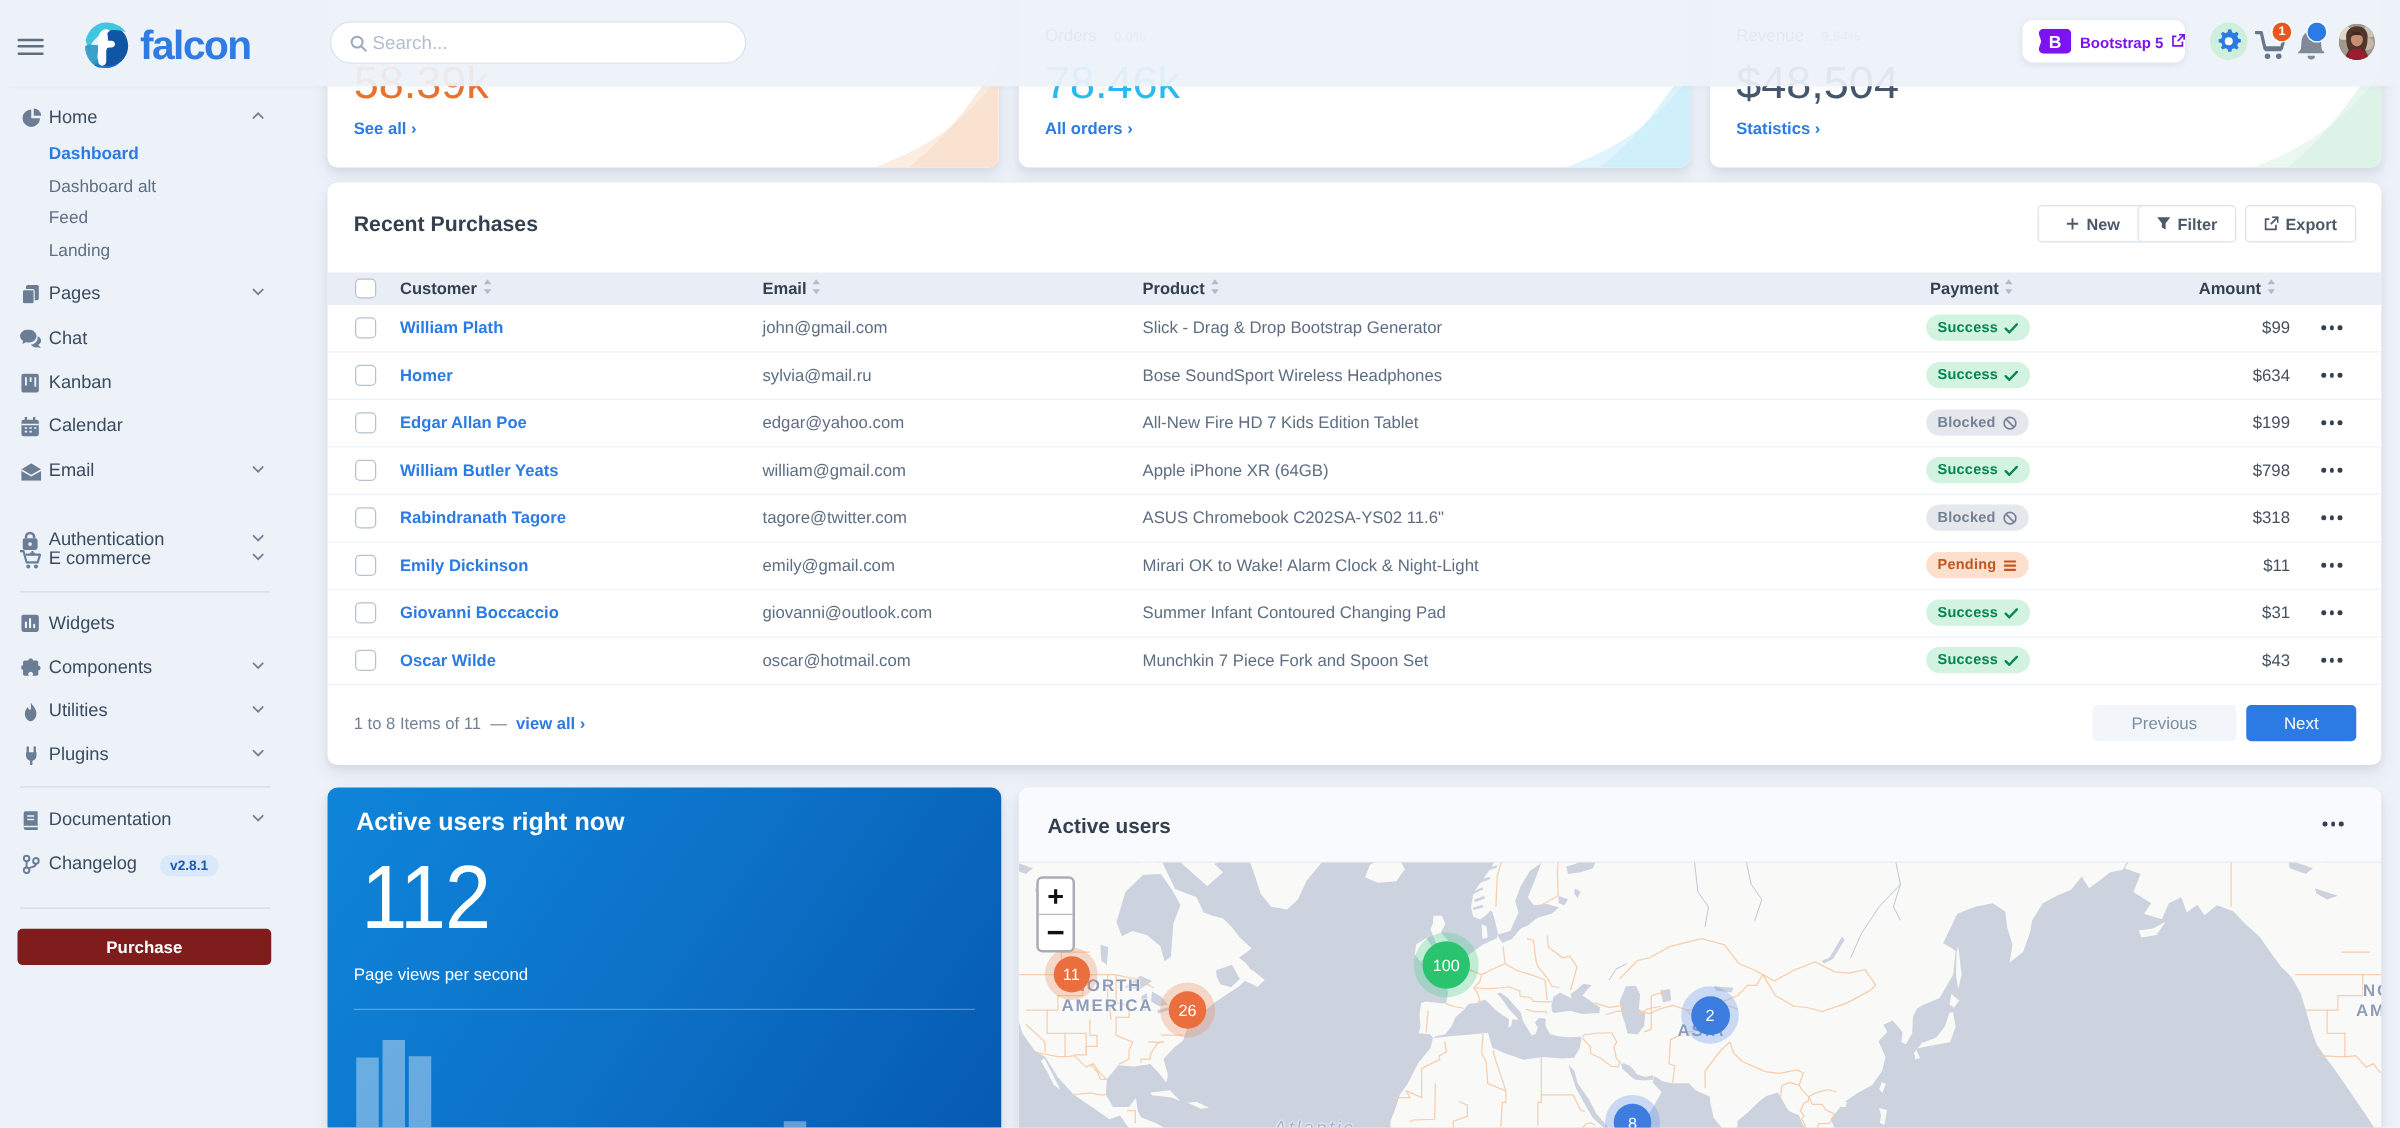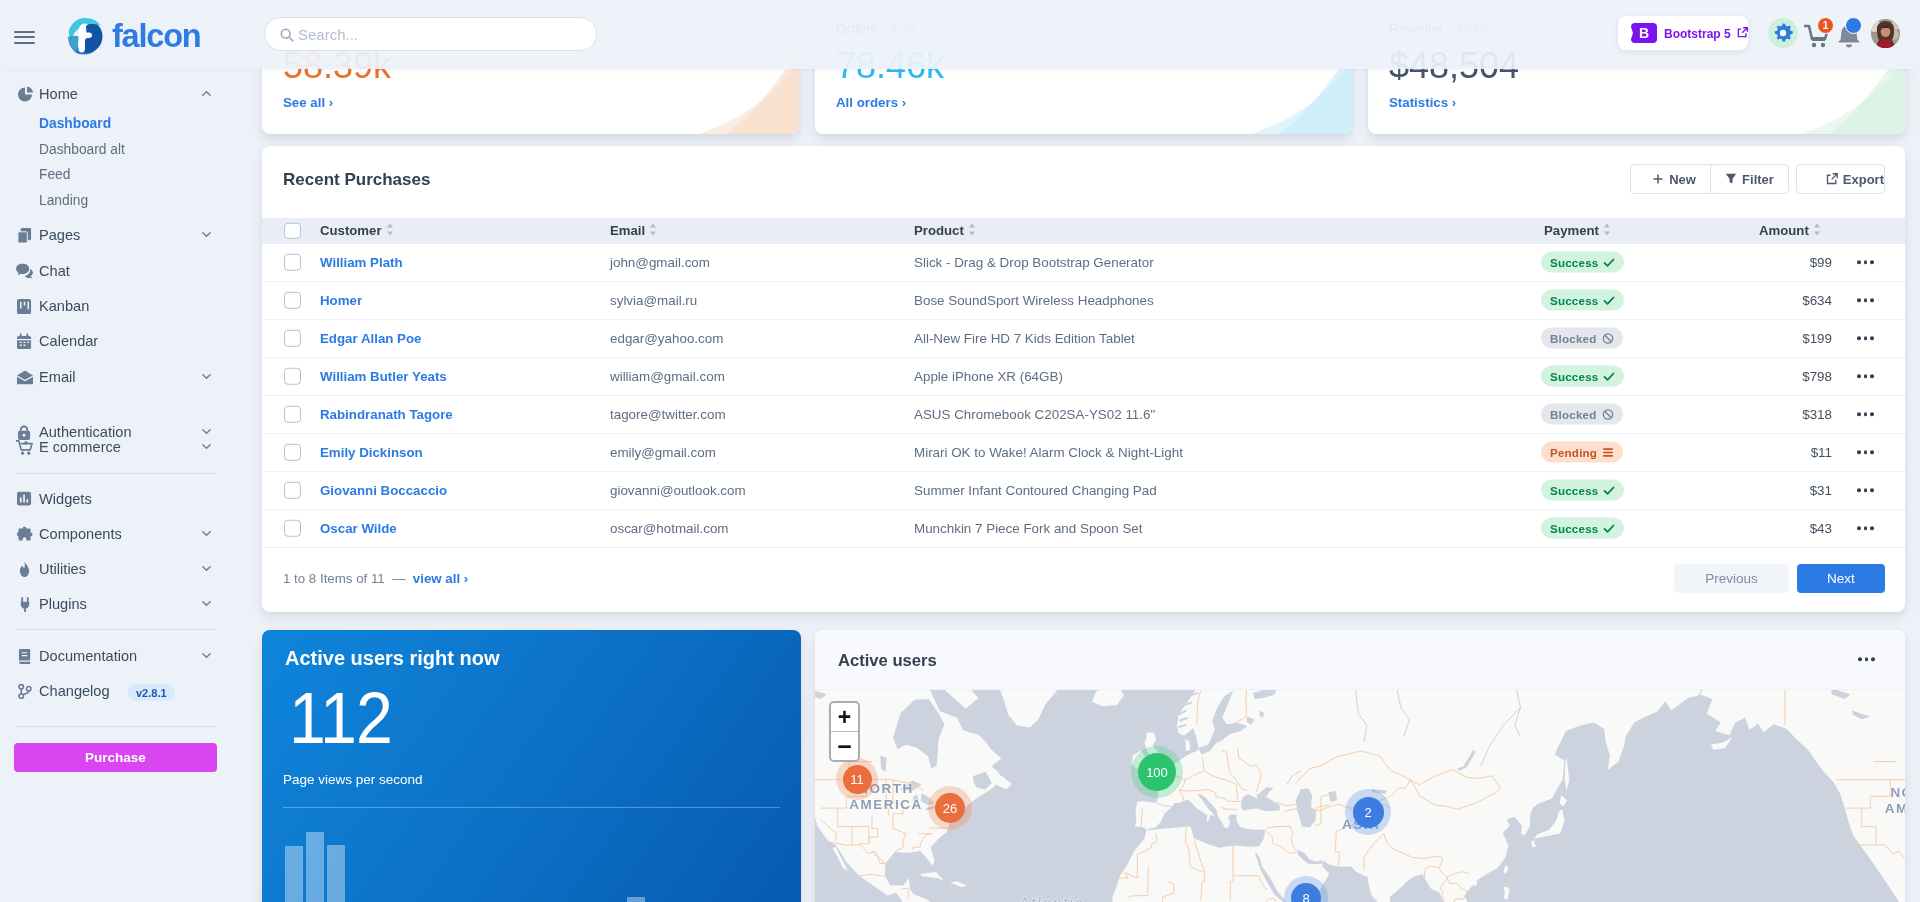--- a/index.html
+++ b/index.html
@@ -66,21 +66,21 @@
 </div>
 
 <div class="card" id="tablecard" style="left:262px; top:146px; width:1643px; height:466px;">
   <div class="abs" style="left:21px; top:24px; font-size:17px; font-weight:600; color:#344050;">Recent Purchases</div>
   <div class="btn-light" style="left:1368px; top:18px; width:88px; height:30px;"><svg width="12" height="12" viewBox="0 0 16 16" style="margin-right:5px;">
         <path d="M8 2v12M2 8h12" stroke="#4d5969" stroke-width="2" fill="none"></path>
       </svg>New</div>
   <div class="btn-light" style="left:1448px; top:18px; width:79px; height:30px;"><svg width="12" height="12" viewBox="0 0 16 16" style="margin-right:5px;">
         <path d="M1 1h14L10 7.5V14l-4-2V7.5Z" fill="#4d5969"></path>
       </svg>Filter</div>
-  <div class="btn-light" style="left:1534px; top:18px; width:89px; height:30px;justify-content:flex-end;"><svg width="12" height="12" viewBox="0 0 16 16" style="margin-right:5px;">
+  <div class="btn-light" style="left:1534px; top:18px; width:89px; height:30px;"><svg width="12" height="12" viewBox="0 0 16 16" style="margin-right:5px;">
         <path d="M6 3H2v11h11V9" stroke="#4d5969" stroke-width="1.8" fill="none"></path>
         <path d="M9 1h6v6M15 1L7.5 8.5" stroke="#4d5969" stroke-width="1.8" fill="none"></path>
       </svg>Export</div>
 
   <div class="abs" style="left:0; top:72px; width:1643px; height:25.5px; background:#e9eef6;">
     <div class="cbx"></div>
     <span class="th" style="left:58px;">Customer<span class="caret"><svg width="8" height="12" viewBox="0 0 8 12">
             <path d="M4 0l3 4H1z" fill="#b1bccb"></path>
             <path d="M4 12l3-4H1z" fill="#b1bccb"></path>
           </svg></span></span>
@@ -676,14 +676,14 @@
           <circle cx="3.5" cy="3" r="2.4" fill="none" stroke="#6b7d95" stroke-width="1.7"></circle>
           <circle cx="3.5" cy="13" r="2.4" fill="none" stroke="#6b7d95" stroke-width="1.7"></circle>
           <circle cx="11.5" cy="5" r="2.4" fill="none" stroke="#6b7d95" stroke-width="1.7"></circle>
           <path d="M3.5 5.4v5.2M11.5 7.4c0 3-4 2.6-6 4" stroke="#6b7d95" stroke-width="1.7" fill="none"></path>
         </svg>
       </span>
       <span class="nav-lab">Changelog</span>
     </div>
     <div class="abs" style="left:128px;top:684px;height:17px;padding:0 8px;background:#d9e8fb;border-radius:9px;font-size:11px;font-weight:700;color:#1c5cad;display:flex;align-items:center;">v2.8.1</div>
     <div class="sdiv" style="top:726px;"></div>
-    <div class="abs" style="left:14px;top:743px;width:203px;height:29px;background:#d946ef;border-radius:4px;display:flex;align-items:center;justify-content:center;color:#fff;font-size:13.5px;font-weight:600;">Purchase</div>
+    <div class="abs" style="left:14px;top:743px;width:203px;height:29px;background:#7f1d1d;border-radius:4px;display:flex;align-items:center;justify-content:center;color:#fff;font-size:13.5px;font-weight:600;">Purchase</div>
   </div>
 
 </body></html>

